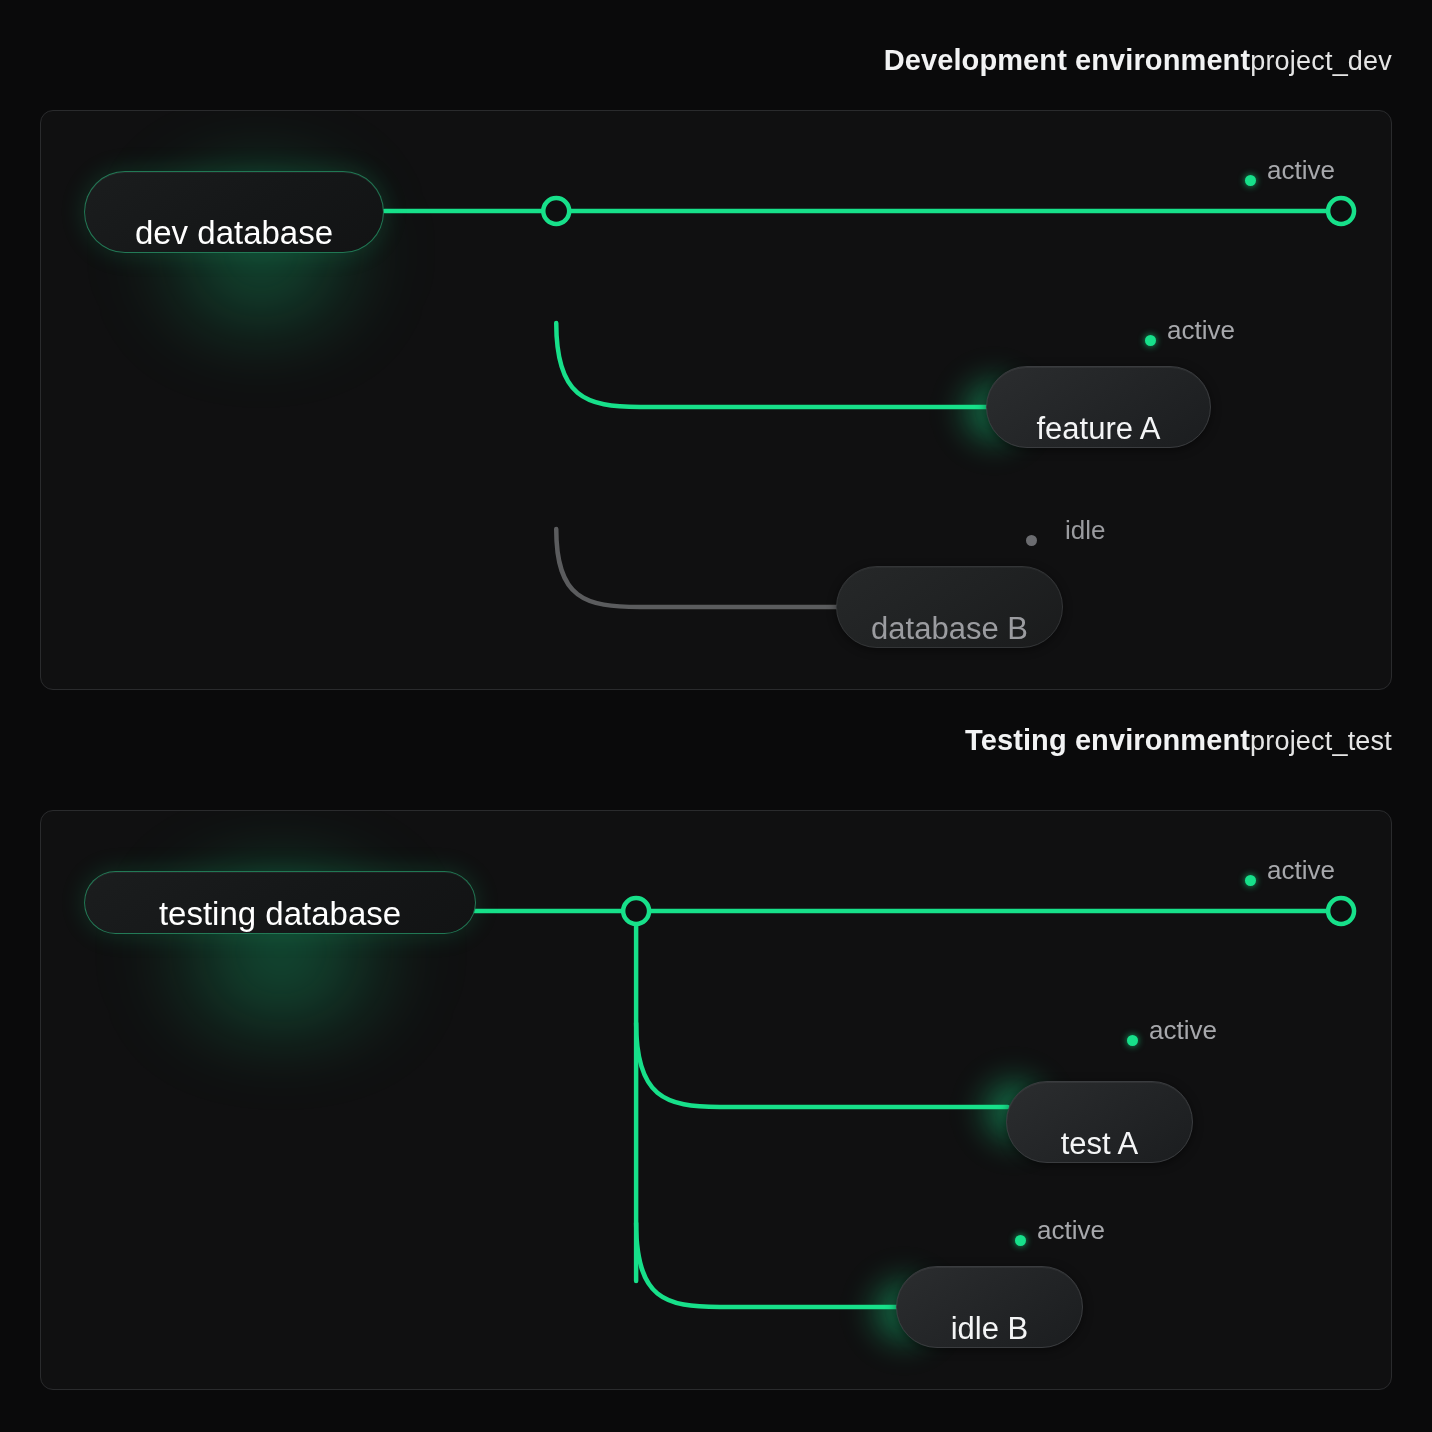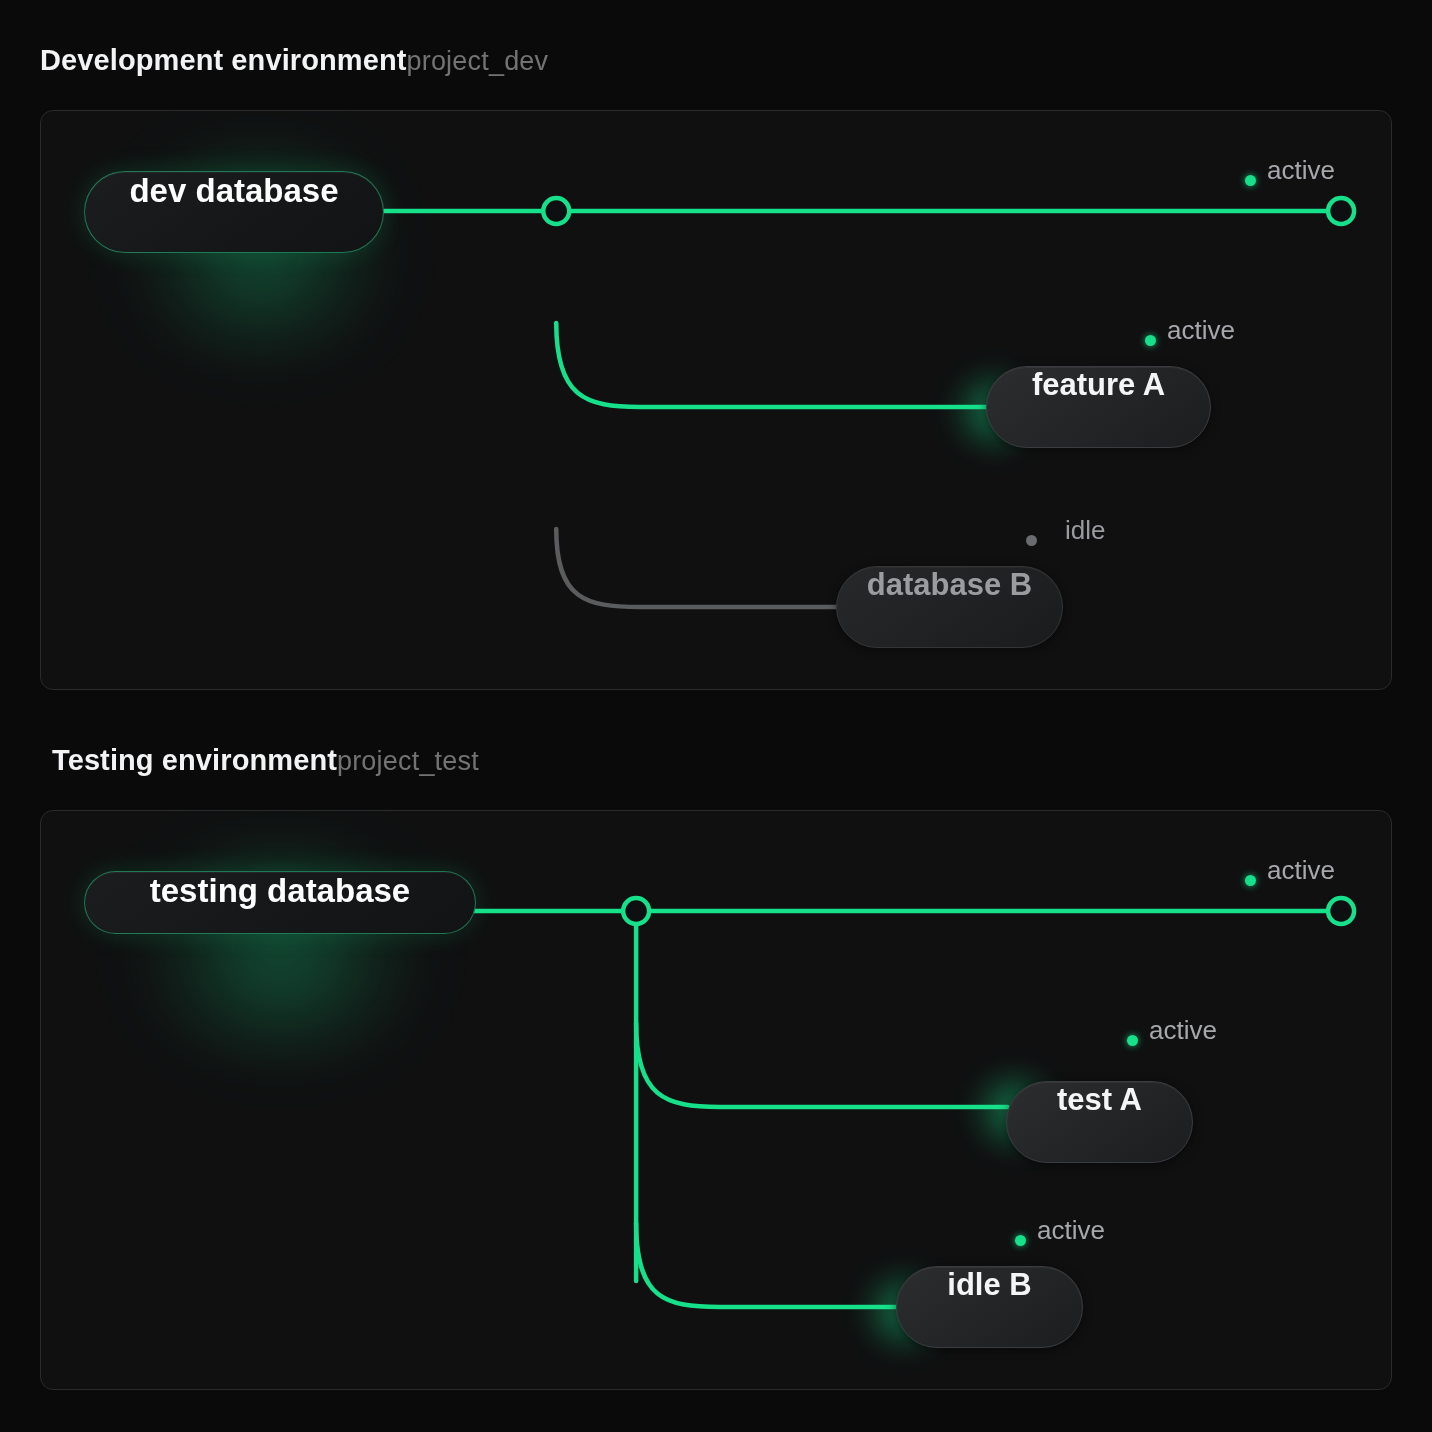--- a/index.html
+++ b/index.html
@@ -8,28 +8,28 @@
     background:#0a0a0b;
     font-family:"Liberation Sans","DejaVu Sans",sans-serif;
     overflow:hidden;
     -webkit-font-smoothing:antialiased;
   }
   .page{position:relative;width:1432px;height:1432px;}
 
   
   .sec-head{
     position:absolute;left:40px;right:40px;
-    display:flex;align-items:baseline;justify-content:flex-start;
+    display:flex;align-items:baseline;justify-content:flex-end;
   }
   .sec-title{
     font-size:29px;font-weight:bold;color:#f2f3f4;letter-spacing:.1px;
     white-space:nowrap;
   }
   .sec-meta{
-    font-size:27px;font-weight:400;color:#737373;letter-spacing:.2px;
+    font-size:27px;font-weight:400;color:#e5e5e5;letter-spacing:.2px;
     white-space:nowrap;
   }
 
   
   .panel{
     position:absolute;left:40px;right:40px;
     background:#101011;
     border:1px solid #2a2b2d;
     border-radius:13px;
     overflow:hidden;
@@ -49,25 +49,24 @@
     background:radial-gradient(circle,rgba(23,224,138,.34) 0%,rgba(23,224,138,.13) 42%,rgba(23,224,138,0) 72%);
   }
   .glow-edge{
     background:radial-gradient(circle,rgba(23,224,138,.55) 0%,rgba(23,224,138,.18) 45%,rgba(23,224,138,0) 75%);
     filter:blur(12px);
   }
 
   
   .pill{
     position:absolute;
-    display:flex;align-items:flex-start;justify-content:center;
+    display:flex;align-items:flex-end;justify-content:center;
     border-radius:999px;
     box-sizing:border-box;
     white-space:nowrap;
-    font-weight:bold;
   }
   .pill-db{
     background:linear-gradient(145deg,#1b1d1e 0%,#151718 55%,#121314 100%);
     border:1px solid rgba(44,200,135,.55);
     color:#ffffff;
     font-size:33px;
     box-shadow:0 0 26px rgba(23,224,138,.16), inset 0 1px 0 rgba(255,255,255,.05);
   }
   .pill-active{
     background:linear-gradient(145deg,#2b2d2f 0%,#232527 50%,#1b1d1f 100%);
@@ -155,21 +154,21 @@
         <span class="dot dot-idle"></span>
         <span>idle</span>
       </div>
       <div class="pill pill-idle" style="left:795px;top:455px;width:227px;height:82px;">
         <span>database B</span>
       </div>
 
     </div>
   </div>
 
-  <div class="sec-head" style="top:744px;margin-left:12px;">
+  <div class="sec-head" style="top:724px;margin-left:12px;">
     <div class="sec-title">Testing environment</div>
     <div class="sec-meta">project_test</div>
   </div>
 
   <div class="panel" style="top:810px;height:578px;">
     <div class="panel-inner">
 
       <div class="glow glow-db" style="left:70px;top:45px;width:340px;height:190px;"></div>
       <div class="glow glow-edge" style="left:928px;top:255px;width:90px;height:90px;"></div>
       <div class="glow glow-edge" style="left:818px;top:455px;width:90px;height:90px;"></div>

